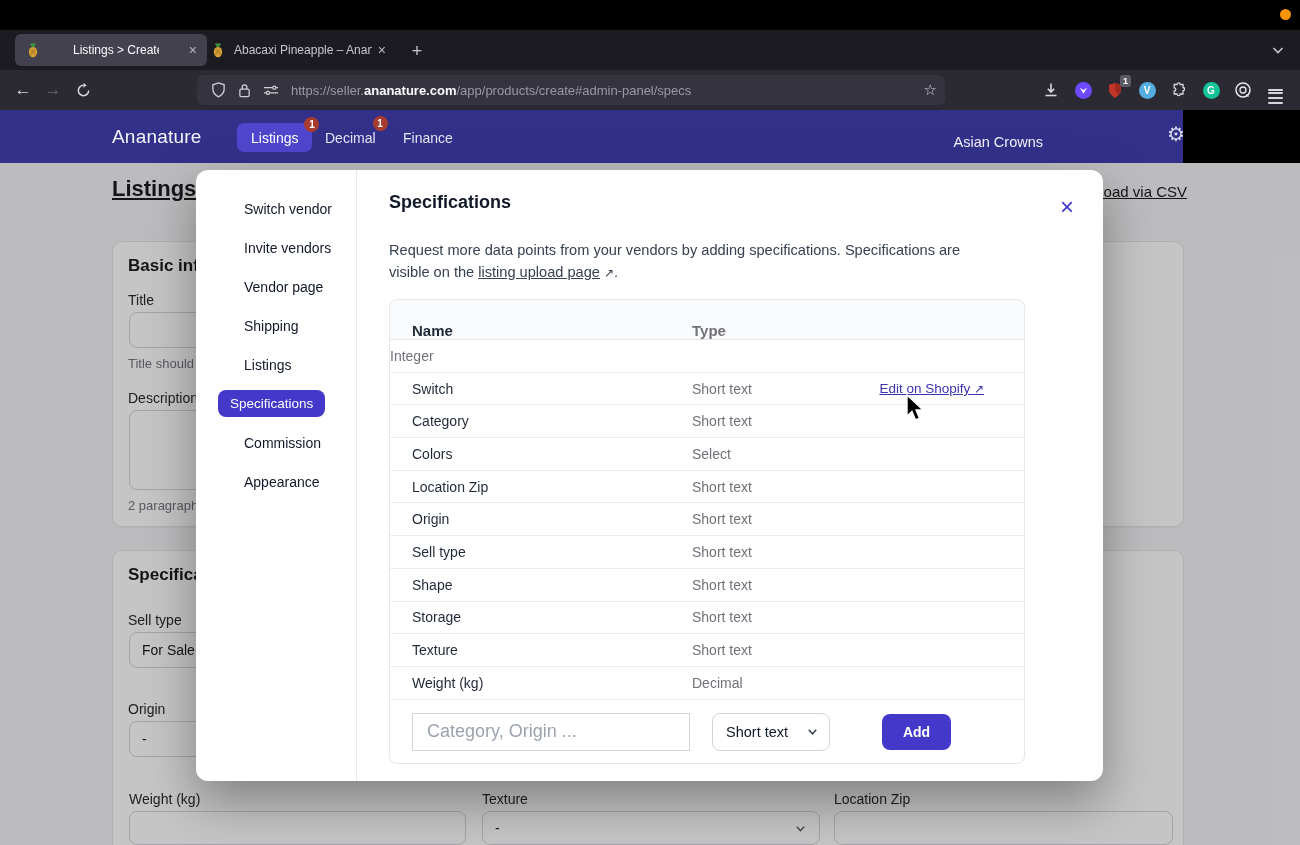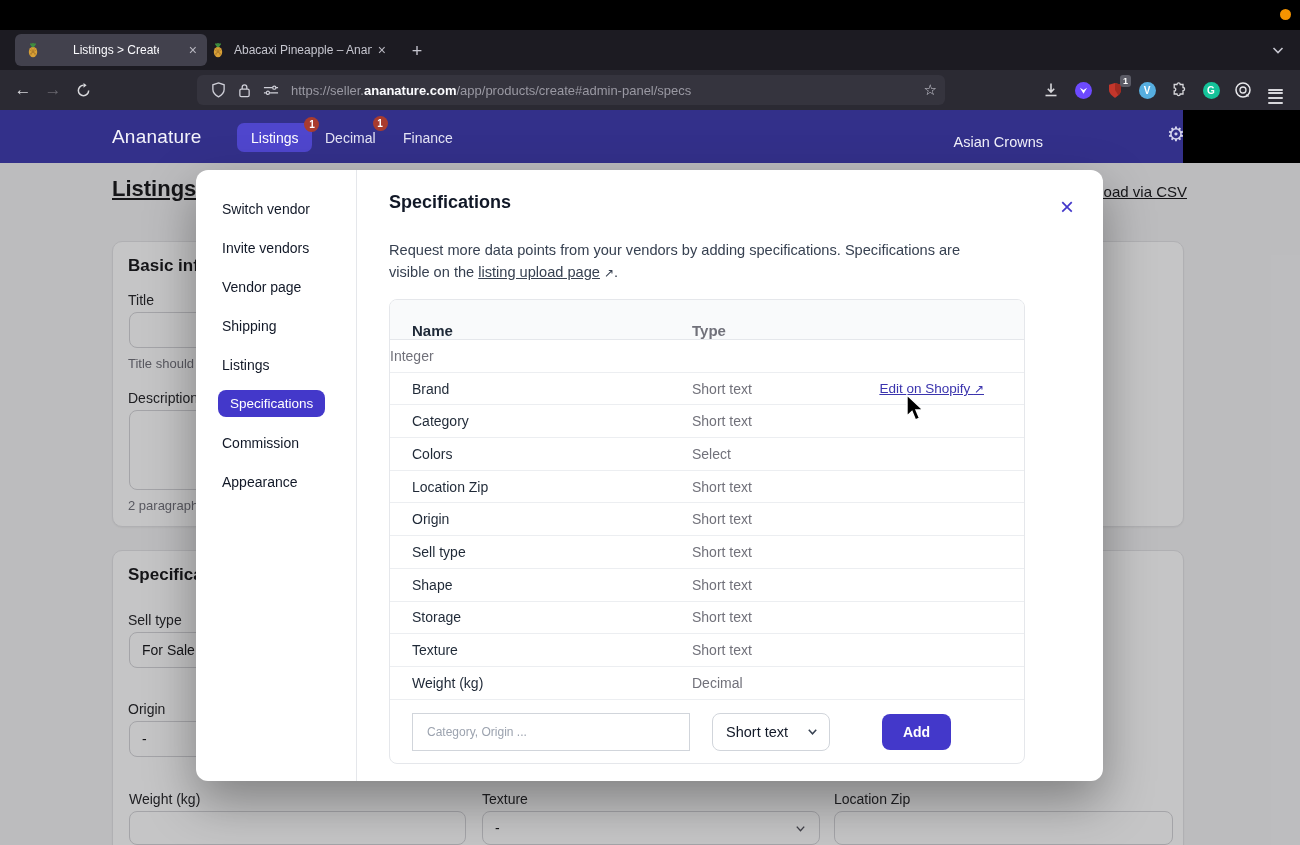--- a/index.html
+++ b/index.html
@@ -56,36 +56,36 @@
   .flabel { font-size:14px; color:#27272a; }
   .fhelp { font-size:13px; color:#71717a; }
   .finput, .fselect { background:#fff; border:1px solid #d4d4d8; border-radius:8px; font-size:14px; color:#18181b; display:flex; align-items:center; padding:0 12px; }
   .fselect { justify-content:space-between; }
 
   
   .overlay { left:0; top:163px; width:1300px; height:682px; background:rgba(14,14,18,.24); }
   .modal { left:196px; top:170px; width:907px; height:611px; background:#fff; border-radius:12px; box-shadow:0 20px 50px rgba(0,0,0,.35); }
   .m-close { left:856px; top:22px; width:30px; height:30px; color:#4338ca; font-size:24px; display:flex; align-items:center; justify-content:center; font-weight:400; }
   .m-side { left:0; top:0; width:161px; height:611px; border-right:1px solid #e5e7eb; padding-top:20px; }
-  .side-item { height:38.9px; display:flex; align-items:center; padding-left:26px; font-size:14px; color:#111827; cursor:default; }
+  .side-item { height:38.9px; display:flex; align-items:center; padding-left:48px; font-size:14px; color:#111827; cursor:default; }
   .side-item.active { padding-left:22px; }
   .side-item.active .pill { background:#4338ca; color:#fff; border-radius:8px; padding:6px 12px; font-size:13.5px; }
   .m-content { left:193px; top:0; width:680px; height:611px; }
   .m-title { left:0; top:22px; font-size:18px; font-weight:600; color:#111827; }
   .m-desc { left:0; top:70px; width:608px; font-size:14.6px; color:#374151; line-height:21.5px; }
   .m-desc a { color:#374151; text-decoration:underline; }
   .ext-arrow { font-size:12px; }
   .spec-table { left:0; top:129px; width:636px; height:465px; border:1px solid #e5e7eb; border-radius:8px; overflow:hidden; }
   .t-head { height:40px; background:#f9fafb; border-bottom:1px solid #e5e7eb; display:flex; align-items:flex-end; font-size:15px; font-weight:700; color:#111827; }
   .t-row { height:32.7px; border-bottom:1px solid #eceef1; display:flex; align-items:center; font-size:14px; position:relative; }
   .c-name { padding-left:22px; width:302px; color:#1f2937; }
   .c-type { width:190px; color:#71717a; }
   .row-action { position:absolute; right:40px; font-size:13.5px; color:#3b34ae; text-decoration:underline; white-space:nowrap; }
   .t-form { position:relative; height:64px; }
-  .nf-input { position:absolute; left:22px; top:13px; width:278px; height:38px; border:1px solid #d1d5db; border-radius:0; font-size:12px; color:#111827; padding:0 14px; font-family:"Liberation Sans", sans-serif; }
+  .nf-input { position:absolute; left:22px; top:13px; width:278px; height:38px; border:1px solid #d1d5db; border-radius:0; font-size:18px; color:#111827; padding:0 14px; font-family:"Liberation Sans", sans-serif; }
   .nf-input::placeholder { color:#9ca3af; }
   .nf-select { position:absolute; left:322px; top:13px; width:118px; height:38px; border:1px solid #d1d5db; border-radius:8px; display:flex; align-items:center; justify-content:space-between; padding:0 10px 0 13px; font-size:14.5px; color:#111827; background:#fff; }
   .nf-add { position:absolute; left:492px; top:14px; width:69px; height:36px; background:#4338ca; border:none; border-radius:8px; color:#fff; font-size:14px; font-weight:600; font-family:"Liberation Sans", sans-serif; }
 
   .cursor { left:905px; top:394px; z-index:50; }
 </style>
 </head>
 <body>
 
 <div class="abs top-black">
@@ -293,21 +293,21 @@
     <div class="abs spec-table">
       <div class="t-head">
         <span class="c-name">Name</span>
         <span class="c-type">Type</span>
       </div>
       <div>
           <div class="t-row">
             <span class="c-type">Integer</span>
           </div>
           <div class="t-row">
-            <span class="c-name">Brand</span>
+            <span class="c-name">Switch</span>
             <span class="c-type">Short text</span>
             <a class="row-action">Edit on Shopify <span class="ext-arrow">↗</span></a>
           </div>
           <div class="t-row">
             <span class="c-name">Category</span>
             <span class="c-type">Short text</span>
           </div>
           <div class="t-row">
             <span class="c-name">Colors</span>
             <span class="c-type">Select</span>

